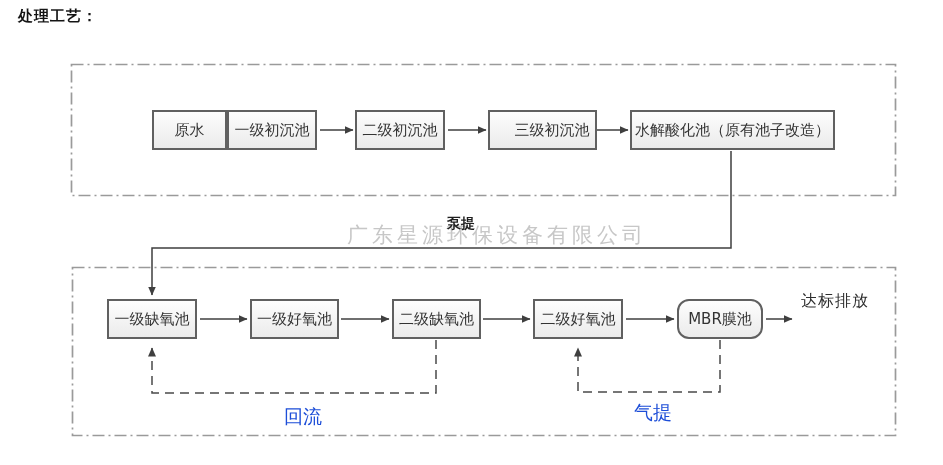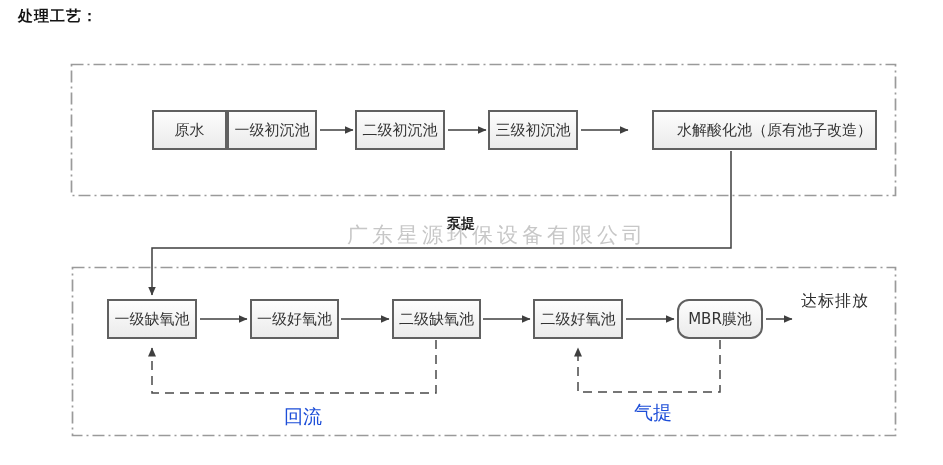--- a/index.html
+++ b/index.html
@@ -80,22 +80,22 @@
     <line x1="766" y1="319" x2="792" y2="319" stroke="#3f3f3f" stroke-width="1.5" marker-end="url(#arr)"></line>
 
     <path d="M 436 340 V 393 H 152 V 348" fill="none" stroke="#4a4a4a" stroke-width="1.5" stroke-dasharray="9 6" marker-end="url(#arr)"></path>
 
     <path d="M 720 340 V 392 H 578 V 348" fill="none" stroke="#4a4a4a" stroke-width="1.5" stroke-dasharray="9 6" marker-end="url(#arr)"></path>
   </svg>
 
   <div class="pbox" style="left:124px;top:110px;width:71px;margin-left:28px;">原水</div>
   <div class="pbox" style="left:227px;top:110px;width:86px;">一级初沉池</div>
   <div class="pbox" style="left:355px;top:110px;width:86px;">二级初沉池</div>
-  <div class="pbox" style="left:488px;top:110px;width:86px;">三级初沉池</div>
-  <div class="pbox" style="left:652px;top:110px;width:201px;padding-left:20px;">水解酸化池（原有池子改造）</div>
+  <div class="pbox" style="left:488px;top:110px;width:86px;padding-left:19px;">三级初沉池</div>
+  <div class="pbox" style="left:630px;top:110px;width:201px;">水解酸化池（原有池子改造）</div>
 
   <div class="pbox" style="left:107px;top:299px;width:86px;">一级缺氧池</div>
   <div class="pbox" style="left:250px;top:299px;width:85px;">一级好氧池</div>
   <div class="pbox" style="left:533px;top:299px;width:86px;">二级好氧池</div>
   <div class="pbox" style="left:392px;top:299px;width:85px;">二级缺氧池</div>
   <div class="pbox" style="left:677px;top:299px;width:82px;border-radius:12px;">MBR膜池</div>
 
   <div class="outcome-label" style="left:801px;top:291px;">达标排放</div>
 
   <div class="flow-label pump-label" style="left:447px;top:215px;">泵提</div>

